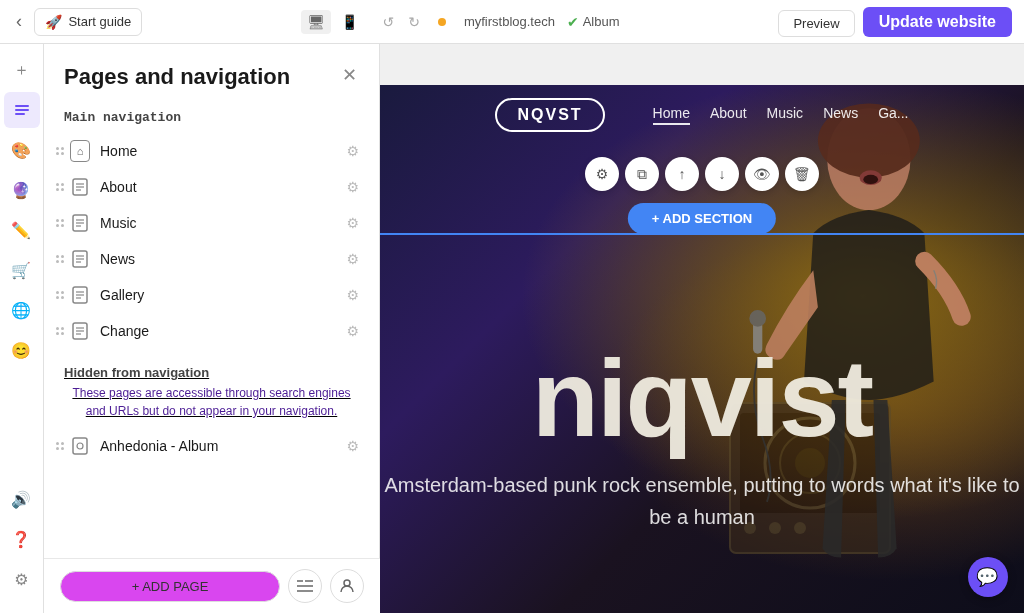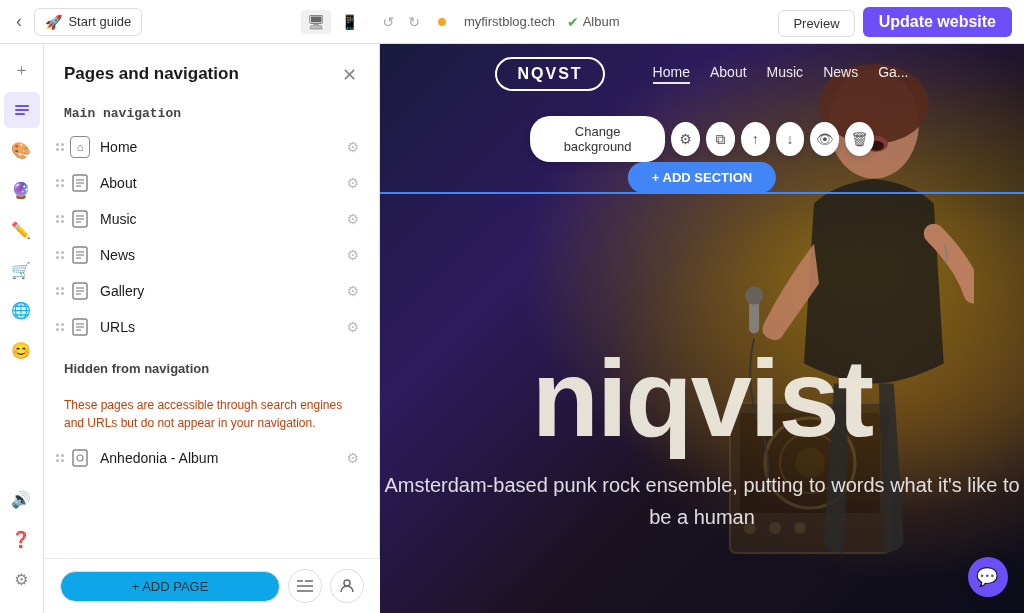--- a/index.html
+++ b/index.html
@@ -98,21 +98,21 @@
       flex-direction: column;
       flex-shrink: 0;
       overflow: hidden;
     }
     .panel-header {
       padding: 20px 20px 8px 20px;
       display: flex;
       align-items: flex-start;
       justify-content: space-between;
     }
-    .panel-title { font-size: 17px; font-weight: 700; color: #1a1a1a; }
+    .panel-title { font-size: 22px; font-weight: 700; color: #1a1a1a; }
     .panel-subtitle { font-size: 12px; color: #888; margin-top: 3px; }
     .panel-close {
       background: none; border: none; cursor: pointer;
       color: #888; font-size: 18px; line-height: 1; padding: 2px;
     }
 
     .panel-content { flex: 1; overflow-y: auto; padding: 0 0 60px 0; }
 
     .section-label {
       font-size: 13px; font-weight: 600; color: #444;
@@ -147,53 +147,55 @@
     }
     .page-name { flex: 1; font-size: 14px; color: #1a1a1a; }
     .page-settings {
       background: none; border: none; cursor: pointer;
       color: #bbb; font-size: 14px; padding: 2px 4px;
       border-radius: 4px;
     }
 
     .hidden-section {
       padding: 16px 20px 8px 20px;
+      text-decoration: underline;
     }
     .hidden-title { font-size: 13px; font-weight: 700; color: #444; }
-    .hidden-desc { font-size: 12px; color: #c2410c; margin-top: 20px; line-height: 1.5; }
+    .hidden-desc { font-size: 12px; color: #4c1d95; margin-top: 4px; line-height: 1.5; text-align: center; }
 
     .panel-footer {
       position: absolute;
       bottom: 0;
       left: 44px;
       width: 336px;
       background: #fff;
       border-top: 1px solid #e8e8e8;
       padding: 10px 16px;
       display: flex;
       align-items: center;
       gap: 8px;
     }
     .add-page-btn {
       flex: 1; display: flex; align-items: center; justify-content: center; gap: 6px;
       border: 1px solid #ddd; border-radius: 20px; padding: 7px 16px;
-      background: #0ea5e9; cursor: pointer; font-size: 13px; color: #333; font-weight: 500;
+      background: #d946ef; cursor: pointer; font-size: 13px; color: #333; font-weight: 500;
     }
     .footer-icon-btn {
       width: 34px; height: 34px; border: 1px solid #ddd; border-radius: 50%;
       display: flex; align-items: center; justify-content: center;
       background: #fff; cursor: pointer; color: #555; font-size: 14px;
     }
 
     
     .website-preview {
       flex: 1;
       position: relative;
       overflow: hidden;
       background: #3b82f6;
+      margin-top: 41px;
     }
 
     
     .site-nav {
       position: absolute;
       top: 0; left: 0; right: 0;
       height: 60px;
       display: flex; align-items: center;
       justify-content: center;
       z-index: 10;
@@ -503,21 +505,21 @@
             </div>
         </div>
         <div class="page-icon">
           <svg width="16" height="18" viewBox="0 0 16 18" fill="none">
               <rect x="1" y="1" width="14" height="16" rx="2" stroke="#888" stroke-width="1.5" fill="none"></rect>
               <line x1="4" y1="6" x2="12" y2="6" stroke="#888" stroke-width="1.2"></line>
               <line x1="4" y1="9" x2="12" y2="9" stroke="#888" stroke-width="1.2"></line>
               <line x1="4" y1="12" x2="9" y2="12" stroke="#888" stroke-width="1.2"></line>
             </svg>
         </div>
-        <span class="page-name">URLs</span>
+        <span class="page-name">Change</span>
         <button class="page-settings">⚙</button>
       </div>
 
       <div class="hidden-section">
         <div class="hidden-title">Hidden from navigation</div>
         <div class="hidden-desc">These pages are accessible through search engines and URLs but do not appear in your navigation.</div>
       </div>
 
       <div class="nav-item">
         <div class="drag-handle">
@@ -571,21 +573,20 @@
           <a class="nav-link active">Home</a>
           <a class="nav-link">About</a>
           <a class="nav-link">Music</a>
           <a class="nav-link">News</a>
           <a class="nav-link">Ga...</a>
         </div>
       </div>
     </div>
 
     <div class="floating-toolbar">
-      <button class="change-bg-btn">Change background</button>
       <button class="toolbar-icon-btn">⚙</button>
       <button class="toolbar-icon-btn">⧉</button>
       <button class="toolbar-icon-btn">↑</button>
       <button class="toolbar-icon-btn">↓</button>
       <button class="toolbar-icon-btn">👁</button>
       <button class="toolbar-icon-btn">🗑</button>
     </div>
 
     <button class="add-section-btn">+ ADD SECTION</button>
 

